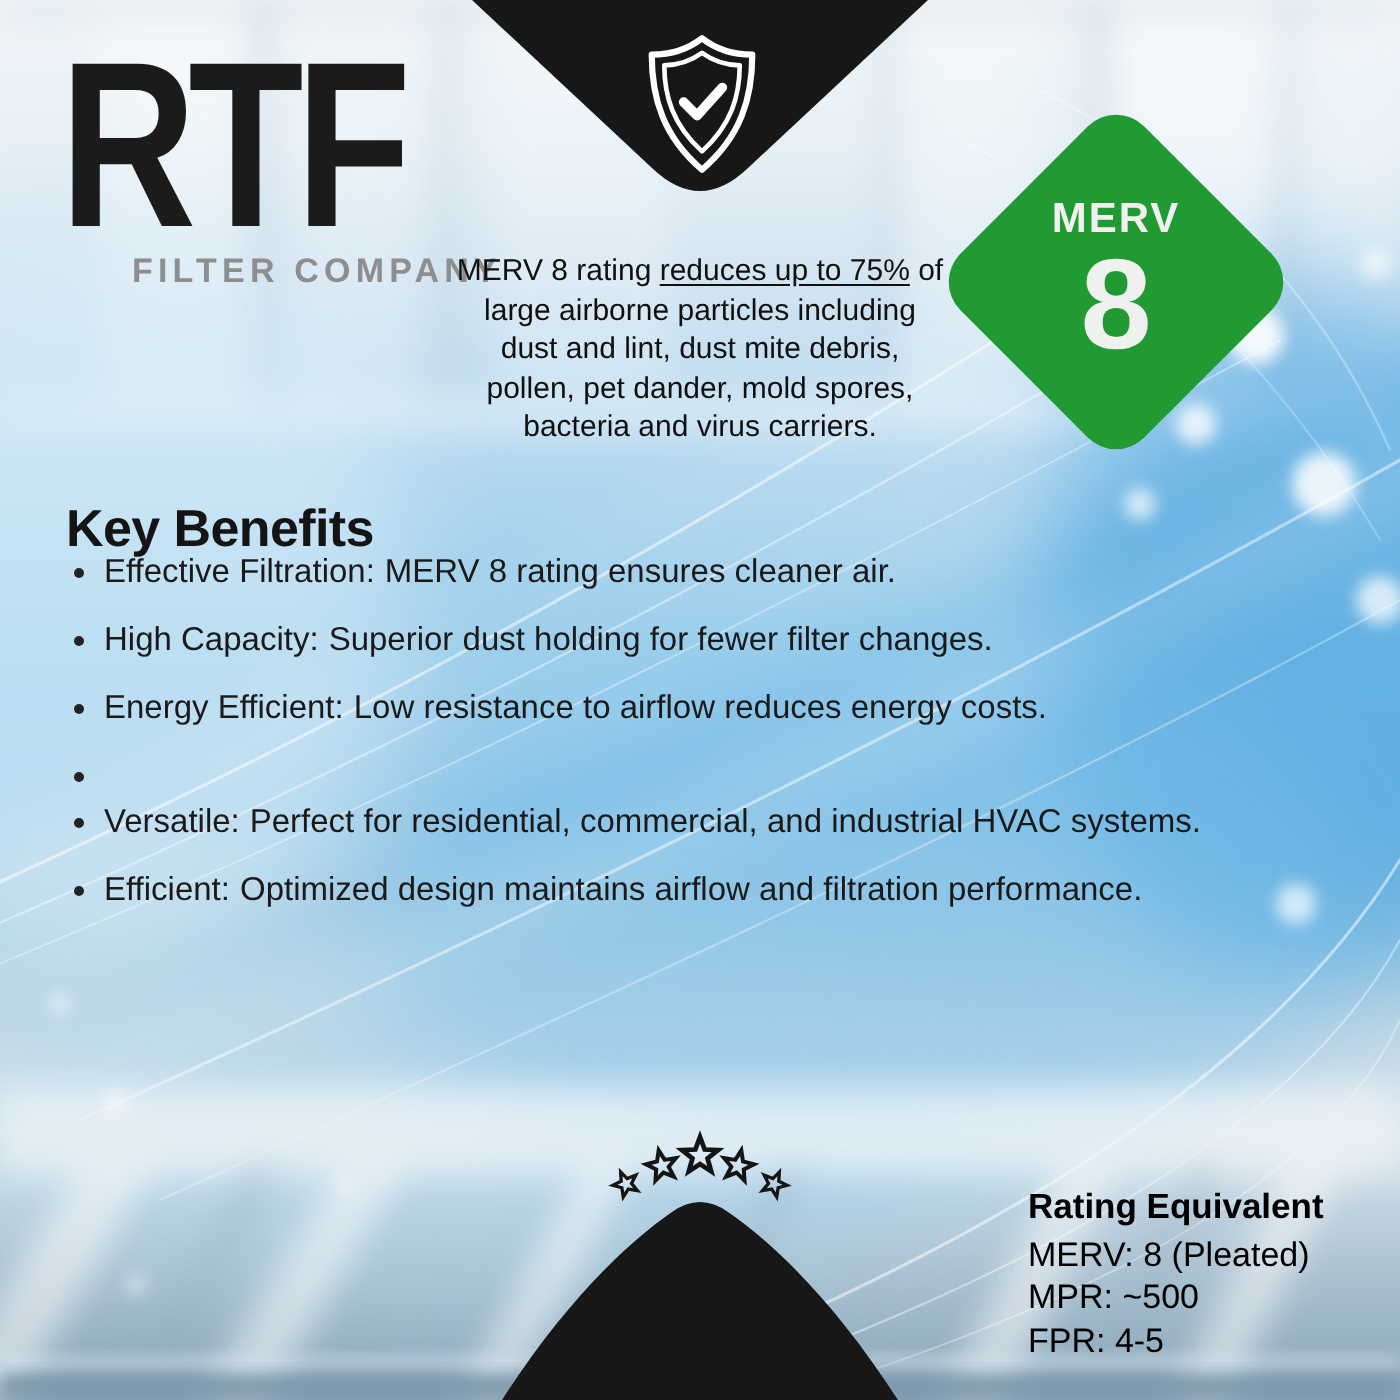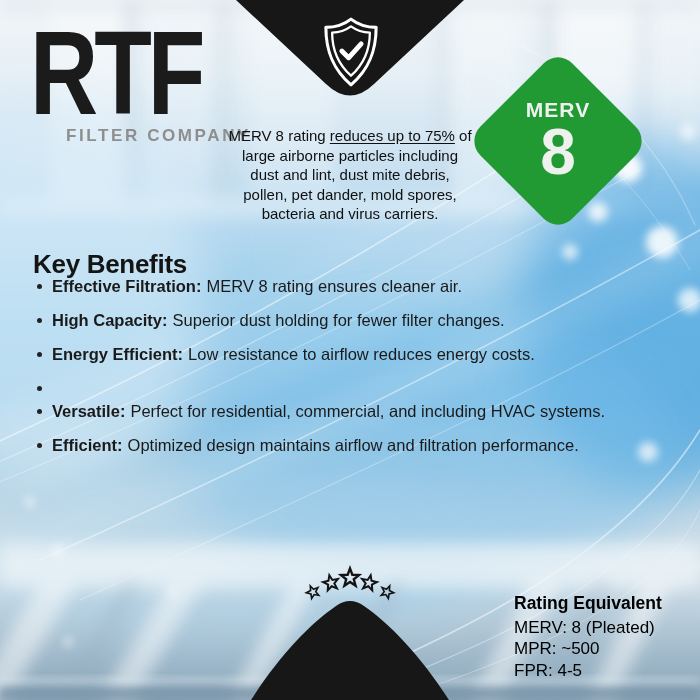--- a/index.html
+++ b/index.html
@@ -49,21 +49,21 @@
   .diamond-value{font-size:64px;font-weight:700;line-height:0.95;margin-top:2px;}
 
   
   .kb-title{left:33px;top:227px;font-size:26px;font-weight:700;letter-spacing:-0.3px;color:#141414;}
   .benefits{left:33px;top:273px;width:624px;}
   .benefit{
     display:flex;align-items:flex-start;
     font-size:16.5px;line-height:27px;color:#1a1a1a;margin-bottom:7px;
   }
   .dot{flex:0 0 auto;width:5px;height:5px;border-radius:50%;background:#222;margin:11px 10px 0 4px;}
-  .b-label{font-weight:700;margin-right:5px;white-space:nowrap;}
+  .b-label{font-weight:400;margin-right:5px;white-space:nowrap;}
 
   
   svg.ribbon-bottom{left:0;top:0;z-index:1;}
 
   
   .rating-eq{left:514px;top:593px;font-size:17px;line-height:21.5px;color:#000000;}
   .rating-eq-title{font-size:17.5px;font-weight:700;margin-bottom:2px;}
 </style>
 </head>
 <body>
@@ -212,21 +212,21 @@
     </div>
     <div class="benefit">
       <span class="dot"></span>
       <div><span class="b-label">Energy Efficient:</span><span>Low resistance to airflow reduces energy costs.</span></div>
     </div>
     <div class="benefit">
       <span class="dot"></span>
     </div>
     <div class="benefit">
       <span class="dot"></span>
-      <div><span class="b-label">Versatile:</span><span>Perfect for residential, commercial, and including HVAC systems.</span></div>
+      <div><span class="b-label">Versatile:</span><span>Perfect for residential, commercial, and industrial HVAC systems.</span></div>
     </div>
     <div class="benefit">
       <span class="dot"></span>
       <div><span class="b-label">Efficient:</span><span>Optimized design maintains airflow and filtration performance.</span></div>
     </div>
   </div>
 
   <svg class="ribbon-bottom layer" width="700" height="700" viewBox="0 0 700 700" aria-hidden="true">
     <path d="M251,700 C280,655 310,624 336,606 Q350,596 364,606 C390,624 420,655 449,700 Z" fill="#171717"></path>
     <g>

